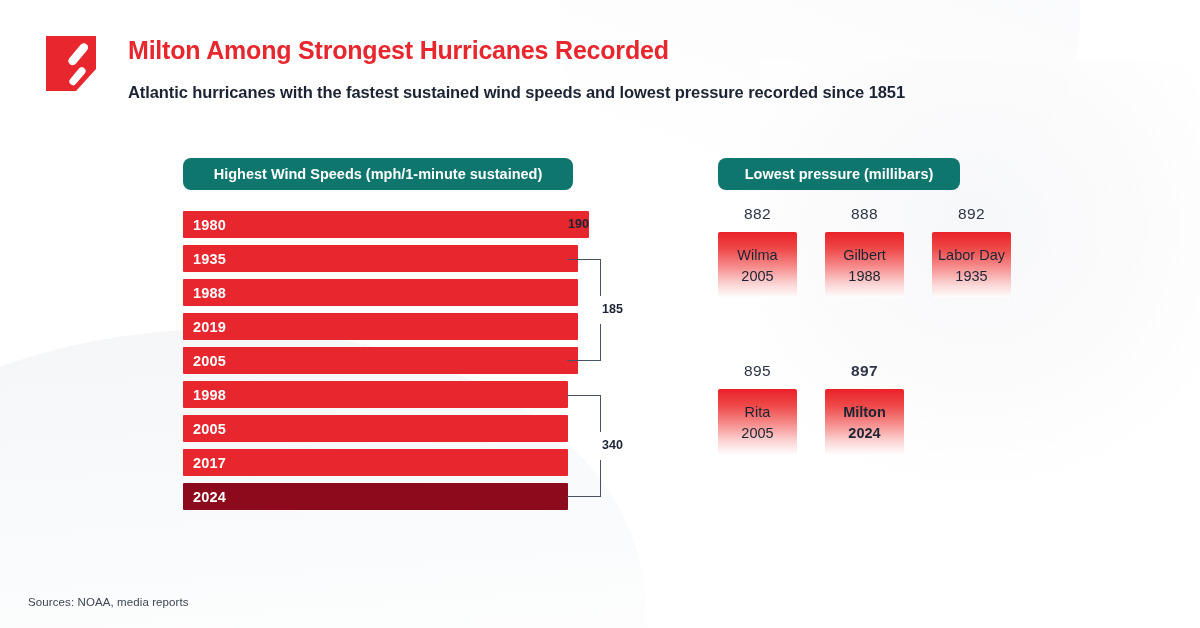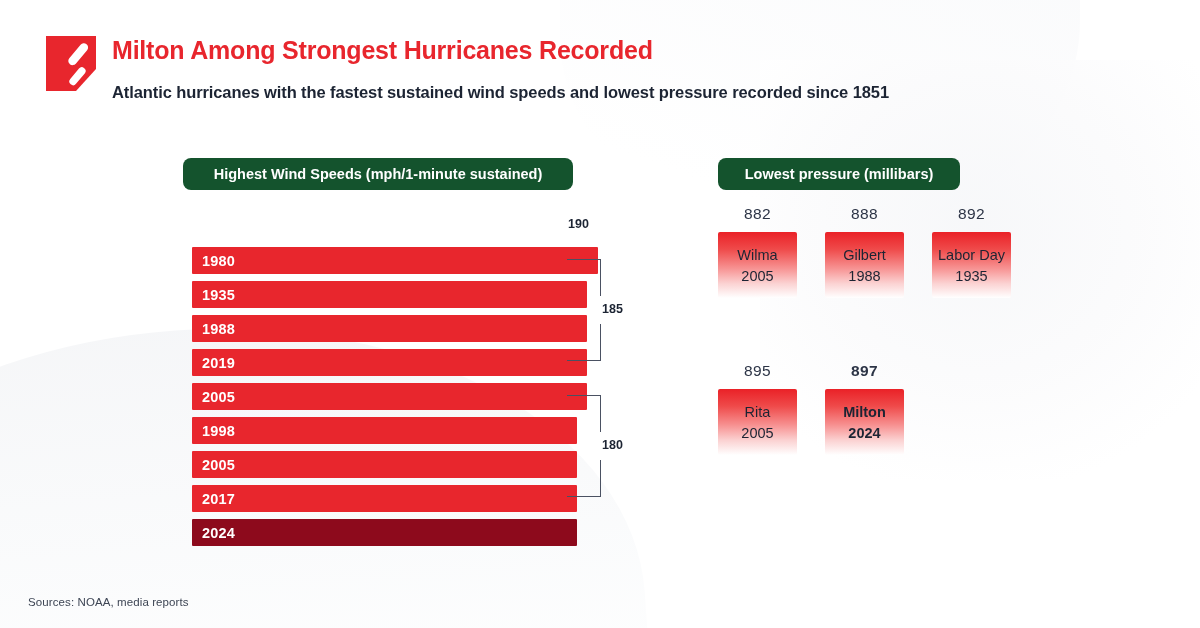--- a/index.html
+++ b/index.html
@@ -28,47 +28,47 @@
     opacity:.9;
   }
   #bg-swoosh-top {
     position:absolute; right:120px; top:-120px; width:520px; height:360px;
     background:linear-gradient(200deg,#f7f8fa 0%,#ffffff 80%);
     border-radius:0 0 60% 55% / 0 0 70% 65%;
     opacity:.8; pointer-events:none;
   }
 
   
-  #header { position:absolute; left:46px; top:34px; display:flex; gap:16px; align-items:flex-start; }
+  #header { position:absolute; left:46px; top:34px; display:flex; gap:32px; align-items:flex-start; }
   #brand-logo { width:50px; height:55px; position:relative; flex:none; margin-top:2px; }
   #brand-logo svg { display:block; }
   #header-text { padding-top:3px; }
   #page-title {
     color:#e8262d; font-size:25px; font-weight:bold; letter-spacing:-.2px;
     line-height:1.1; white-space:nowrap;
   }
   #page-subtitle {
     color:#1c2433; font-size:16.5px; font-weight:bold; letter-spacing:-.1px;
     margin-top:18px; white-space:nowrap;
   }
 
   
   .panel-header {
-    position:absolute; background:#14532d; color:#ffffff;
+    position:absolute; background:#0f766e; color:#ffffff;
     border-radius:8px; font-size:14.5px; font-weight:bold;
     display:flex; align-items:center; justify-content:center;
     height:32px; padding:0 20px; white-space:nowrap;
   }
   #wind-panel-header { left:183px; top:158px; width:390px; }
   #pressure-panel-header { left:718px; top:158px; width:242px; }
 
   
   #wind-chart { position:absolute; left:0; top:208px; width:660px; }
   .bar-row { position:relative; height:34px; }
-  .bar-track { position:absolute; left:192px; top:3px; height:27px;margin-top:36px; }
+  .bar-track { position:absolute; left:183px; top:3px; height:27px; }
   .bar-fill {
     height:27px; background:#e8262d; border-radius:1px;
     display:flex; align-items:center;
   }
   .bar-fill.is-highlight { background:#8d0a1c; }
   .bar-year {
     color:#ffffff; font-size:14.5px; font-weight:bold;
     padding-left:10px; letter-spacing:.2px;
   }
 
@@ -208,21 +208,21 @@
   </div>
 <div id="bracket-layer">
     <div class="group-value" style="left: 568px; top: 8.5px;">190</div>
     <div class="bracket" style="top: 50.5px; height: 102px;">
       <div class="gap" style="top: 37px; height: 28px;"></div>
     </div>
     <div class="group-value" style="left: 602px; top: 93.5px;">185</div>
     <div class="bracket" style="top: 186.5px; height: 102px;">
       <div class="gap" style="top: 37px; height: 28px;"></div>
     </div>
-    <div class="group-value" style="left: 602px; top: 229.5px;">180</div>
+    <div class="group-value" style="left: 602px; top: 229.5px;">340</div>
   </div>
 
 <div id="pressure-grid">
     <div class="pressure-row">
       <div class="pressure-card-wrap">
         <div class="pressure-value">882</div>
         <div class="pressure-card">
           <div class="pressure-name">Wilma</div>
           <div class="pressure-year">2005</div>
         </div>

